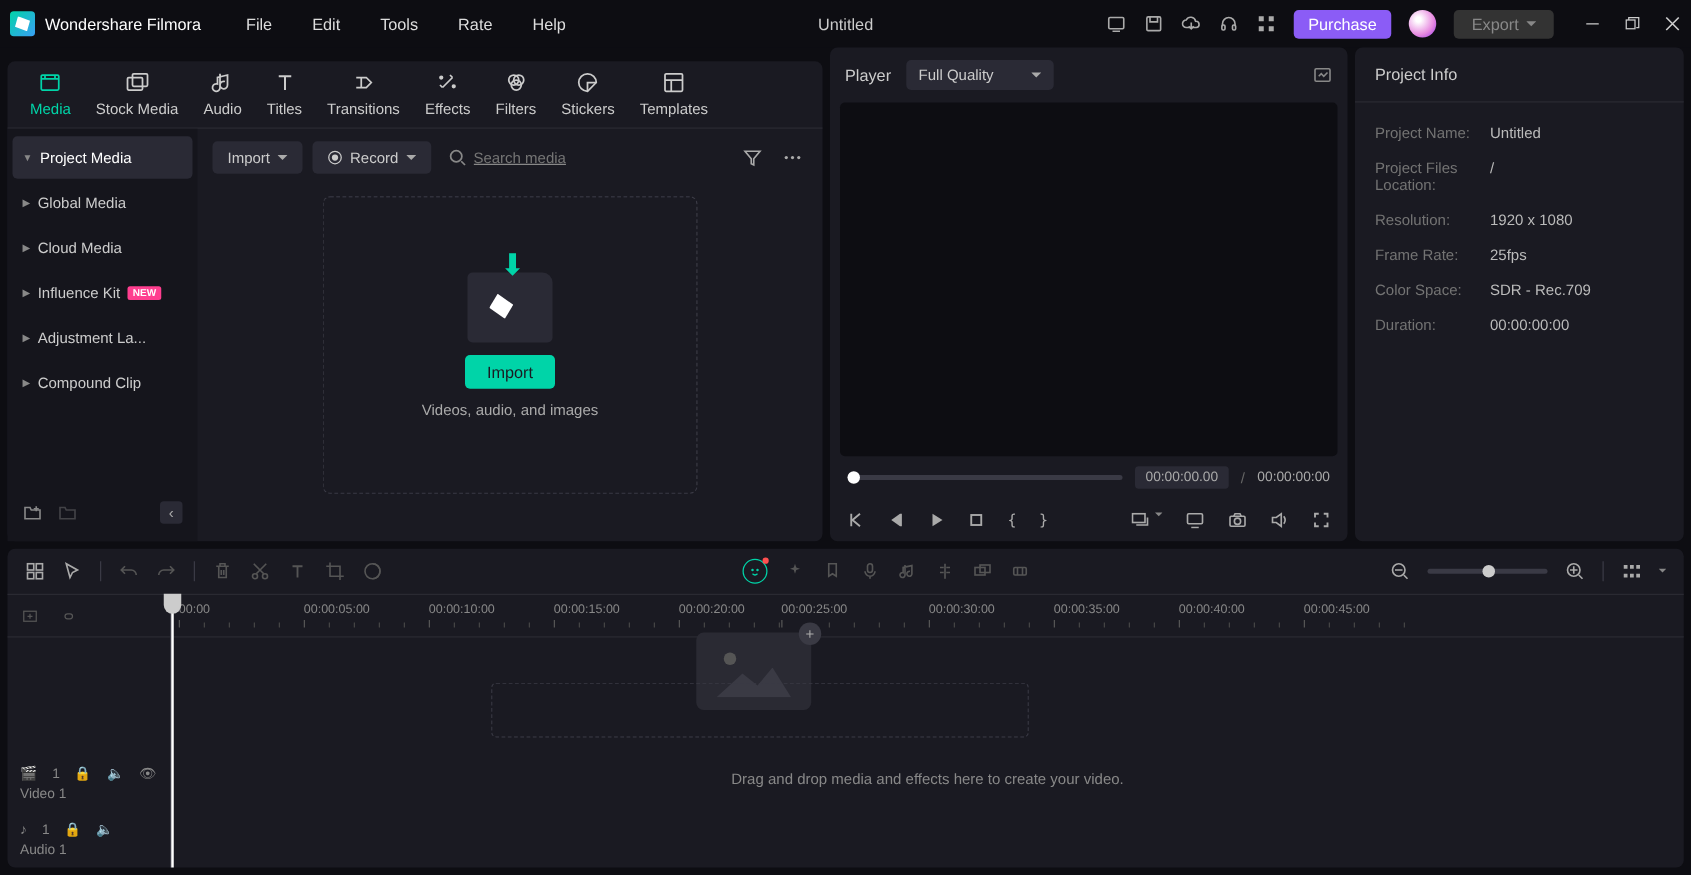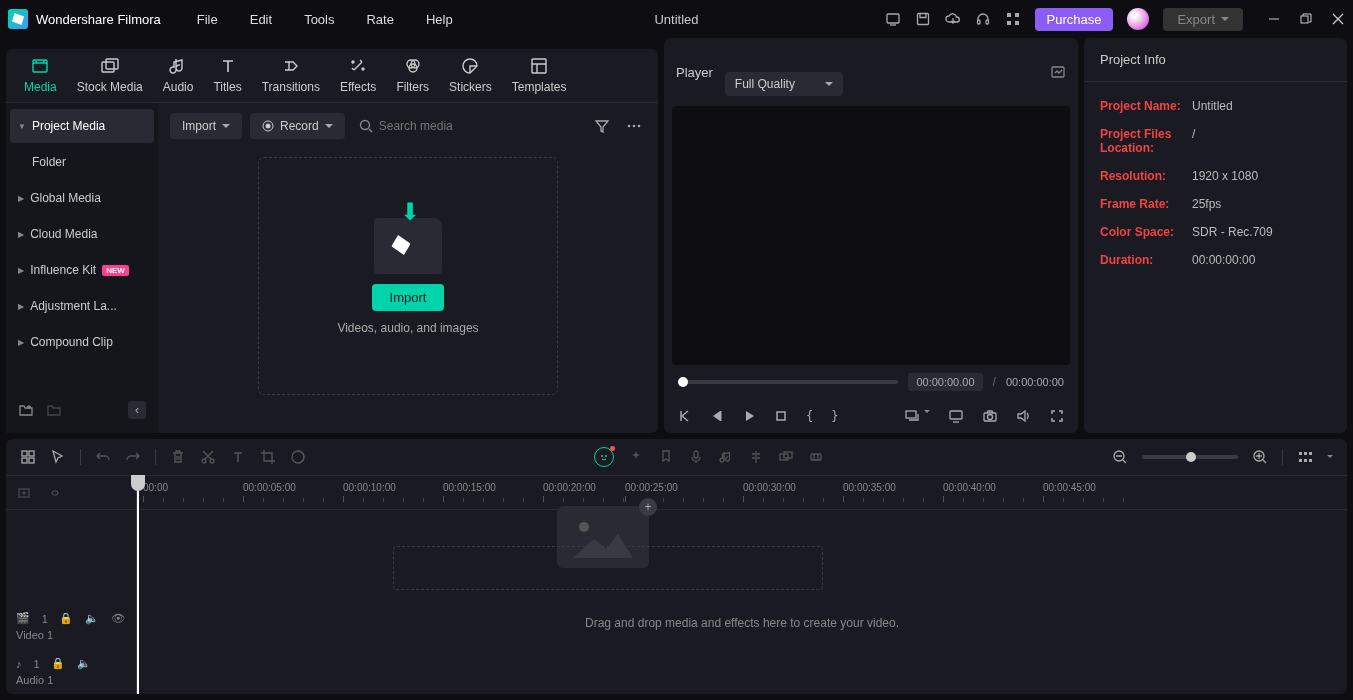--- a/index.html
+++ b/index.html
@@ -33,52 +33,52 @@
 .side-item.folder { padding-left: 22px; }
 .chev { color: #888; font-size: 8px; }
 .new-badge { background: #ff3e8f; color: #fff; font-size: 8px; padding: 1px 4px; border-radius: 2px; font-weight:bold;}
 .sidebar-footer { margin-top: auto; display: flex; gap: 12px; padding: 8px; align-items: center; }
 .sf-icon { color: #888; cursor: pointer; }
 .sf-collapse { margin-left: auto; width:18px; height:18px; background:#2a2a35; border-radius:3px; display:flex; align-items:center; justify-content:center; color:#aaa; cursor:pointer;}
 
 .media-area { flex: 1; display: flex; flex-direction: column; }
 .media-toolbar { display: flex; align-items: center; gap: 8px; padding: 10px 12px; }
 .tb-btn { background: #2a2a35; color: #ccc; padding: 6px 12px; border-radius: 4px; display: flex; align-items: center; gap: 6px; cursor: pointer; font-size:12px;}
-.search-box { flex: 1; display: flex; align-items: flex-start; gap: 6px; color: #888; padding: 6px;}
+.search-box { flex: 1; display: flex; align-items: flex-start; gap: 6px; color: #888; padding: 6px; text-decoration: underline;}
 .search-input { background: transparent; border: none; color: #ccc; font-size: 12px; outline: none; flex:1;}
 .tb-icon { color: #aaa; cursor: pointer; padding:4px;}
 
 .drop-zone { margin: 8px auto; width: 300px; height: 238px; border: 1px dashed #3a3a45; border-radius: 6px; display: flex; flex-direction: column; align-items: center; justify-content: center; gap: 10px; }
 .folder-graphic { width: 68px; height: 56px; background: #2a2a35; border-radius: 4px 8px 4px 4px; position: relative; }
 .folder-arrow { position: absolute; top:-20px; left:50%; transform:translateX(-40%); color:#00d4a8; font-size:24px;}
 .folder-logo { position: absolute; top:18px; left:18px; width:18px; height:18px; background:#fff; transform:rotate(15deg); clip-path: polygon(20% 0, 100% 30%, 80% 100%, 0 70%);}
 .import-pill { background: #00d4a8; color: #1a1a22; padding: 6px 18px; border-radius: 4px; font-size: 13px; cursor: pointer; font-weight:500;}
 .drop-text { color: #aaa; font-size: 12px; }
 
 .player-panel { width: 414px; background: #1a1a22; border-radius: 6px; display: flex; flex-direction: column; }
 .player-header { display: flex; align-items: center; padding: 10px 12px; gap: 12px; }
 .player-label { color: #ccc; font-size: 13px; }
-.quality-select { background: #2a2a35; color: #ccc; padding: 5px 10px; border-radius: 4px; display: flex; align-items: center; gap: 30px; cursor: pointer; font-size:12px;margin-top:24px;}
+.quality-select { background: #2a2a35; color: #ccc; padding: 5px 10px; border-radius: 4px; display: flex; align-items: center; gap: 30px; cursor: pointer; font-size:12px;}
 .player-hdr-icon { margin-left: auto; color: #888; cursor: pointer; }
 .player-canvas { flex: 1; background: #0d0d12; margin: 0 8px; border-radius: 4px; }
 .player-timeline { display: flex; align-items: center; padding: 8px 14px; gap: 10px; }
 .pt-track { flex: 1; height: 4px; background: #3a3a45; border-radius: 2px; position: relative; }
 .pt-thumb { width: 10px; height: 10px; background: #fff; border-radius: 50%; position: absolute; left: 0; top: -3px; }
 .pt-time { background: #2a2a35; padding: 3px 8px; border-radius: 3px; color: #aaa; font-size: 11px; }
 .pt-sep { color: #666; }
 .pt-total { color: #aaa; font-size: 11px; }
 .player-controls { display: flex; align-items: center; gap: 18px; padding: 10px 14px; color: #aaa; }
 .pc-icon { cursor: pointer; display:inline-flex;}
 .pc-spacer { flex: 1; }
 
 .info-panel { flex:1; background: #1a1a22; border-radius: 6px; display: flex; flex-direction: column; }
 .info-header { padding: 14px 16px; border-bottom: 1px solid #2a2a32; color: #ccc; font-size: 13px; }
 .info-body { padding: 10px 16px; }
 .info-row { display: flex; padding: 7px 0; font-size: 12px; }
-.info-label { width: 92px; color: #ef4444; font-weight: bold; }
+.info-label { width: 92px; color: #737373; }
 .info-value { color: #bbb; }
 
 .timeline-panel { margin: 6px; height: 255px; background: #1a1a22; border-radius: 6px; display: flex; flex-direction: column; }
 .tl-toolbar { display: flex; align-items: center; padding: 8px 14px; gap: 14px; border-bottom: 1px solid #2a2a32; }
 .tl-icon { color: #aaa; cursor: pointer; width:16px; height:16px; display:inline-flex; align-items:center; justify-content:center;}
 .tl-icon.dim { color: #555; }
 .tl-sep { width: 1px; height: 16px; background: #3a3a45; }
 .ai-badge { width:20px; height:20px; border-radius:50%; border:1px solid #00d4a8; display:flex; align-items:center; justify-content:center; color:#00d4a8; position:relative;}
 .ai-dot { position:absolute; top:-2px; right:-2px; width:5px; height:5px; background:#ff5050; border-radius:50%;}
 .tl-spacer { flex: 1; }
@@ -270,23 +270,20 @@
             </svg>
           </span>
           <span>Templates</span>
         </div>
     </div>
     <div class="left-body">
       <div class="sidebar">
         <div class="side-item active">
             <span class="chev">▼</span>
             <span>Project Media</span>
-          </div>
-        <div class="side-item folder">
-            <span>Folder</span>
           </div>
         <div class="side-item">
             <span class="chev">▶</span>
             <span>Global Media</span>
           </div>
         <div class="side-item">
             <span class="chev">▶</span>
             <span>Cloud Media</span>
           </div>
         <div class="side-item">

